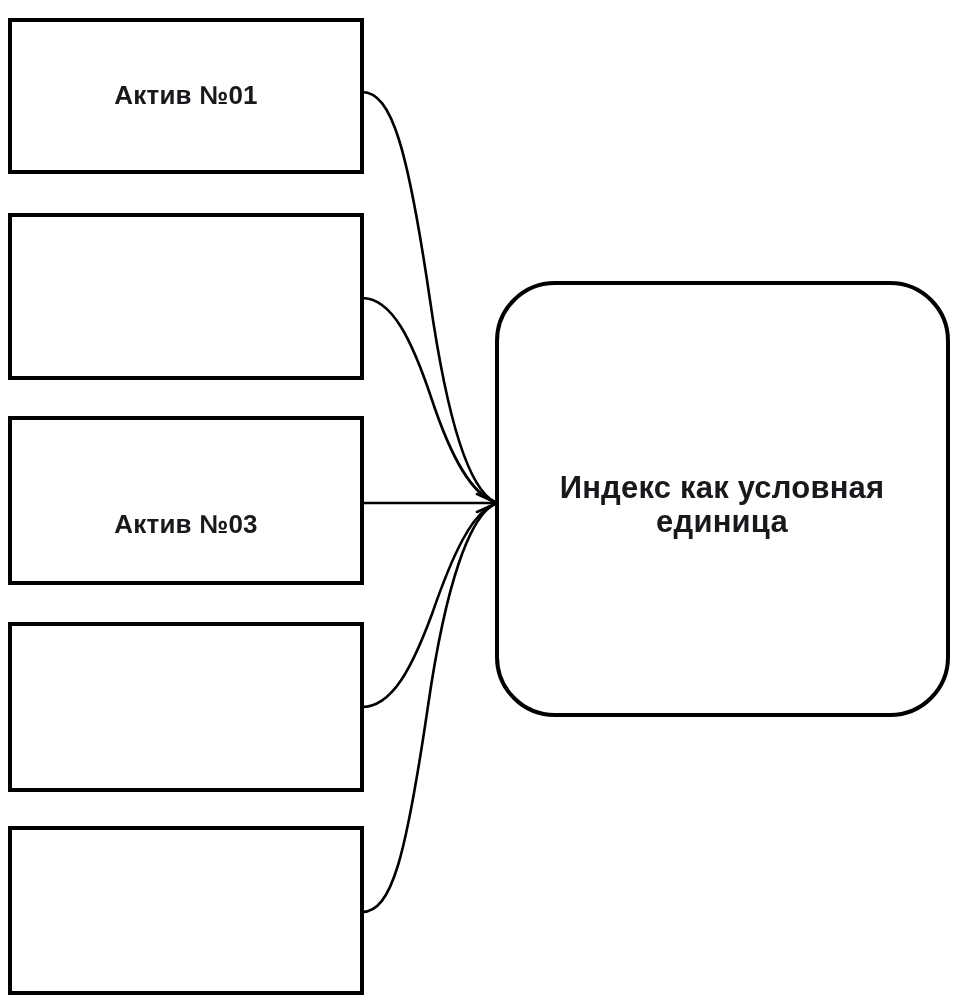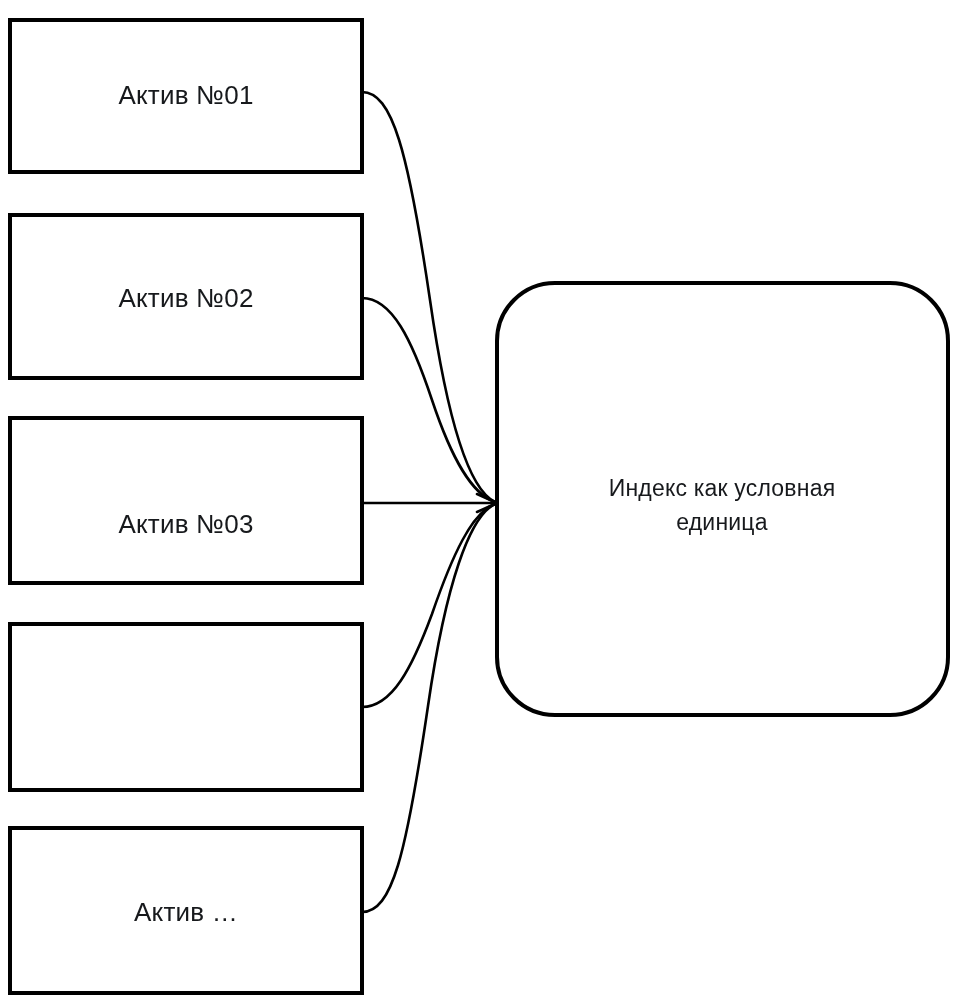--- a/index.html
+++ b/index.html
@@ -24,33 +24,33 @@
     top: 0;
     width: 960px;
     height: 1007px;
   }
   .node-label {
     position: absolute;
     text-align: center;
     color: #17191c;
     font-size: 26px;
     line-height: 32px;
-    font-weight: 400;
+    font-weight: 700;
     letter-spacing: 0.2px;
     white-space: pre-line;
     pointer-events: none;
   }
   .asset-label {
     width: 352px;
     left: 10px;
   }
   .index-label {
     width: 420px;
     left: 512px;
-    font-size: 23px;
+    font-size: 31px;
     line-height: 34px;
   }
 </style>
 </head>
 <body>
 
 <div id="canvas">
 
   <svg id="diagram-svg" viewBox="0 0 960 1007" xmlns="http://www.w3.org/2000/svg">
 
@@ -75,23 +75,21 @@
     <path d="M 362 707 C 392 707 412 668 432 614 C 452 556 472 512 495 504" fill="none" stroke="#000000" stroke-width="2.6" stroke-linecap="round"></path>
 
     <path d="M 362 912 C 392 912 406 856 428 706 C 446 582 470 516 495 504" fill="none" stroke="#000000" stroke-width="2.6" stroke-linecap="round"></path>
 
     <path d="M 477 494 L 497 503 L 477 512" fill="none" stroke="#000000" stroke-width="2.6" stroke-linecap="round" stroke-linejoin="round"></path>
 
   </svg>
 
   <div class="node-label asset-label" style="top:79px;">Актив №01</div>
 
-  <div class="node-label asset-label" style="top:282px;">Актив №02</div>
 
   <div class="node-label asset-label" style="top:508px;">Актив №03</div>
 
 
-  <div class="node-label asset-label" style="top:896px;">Актив …</div>
 
   <div class="node-label index-label" style="top:471px;">Индекс как условная
 единица</div>
 
 </div>
 
 </body></html>

